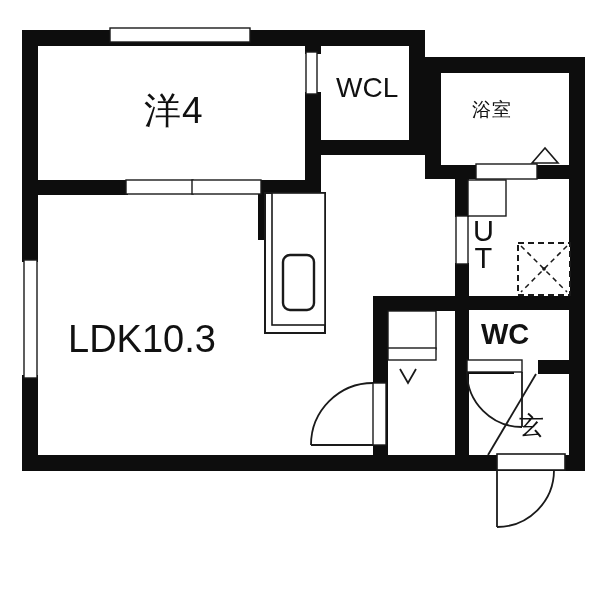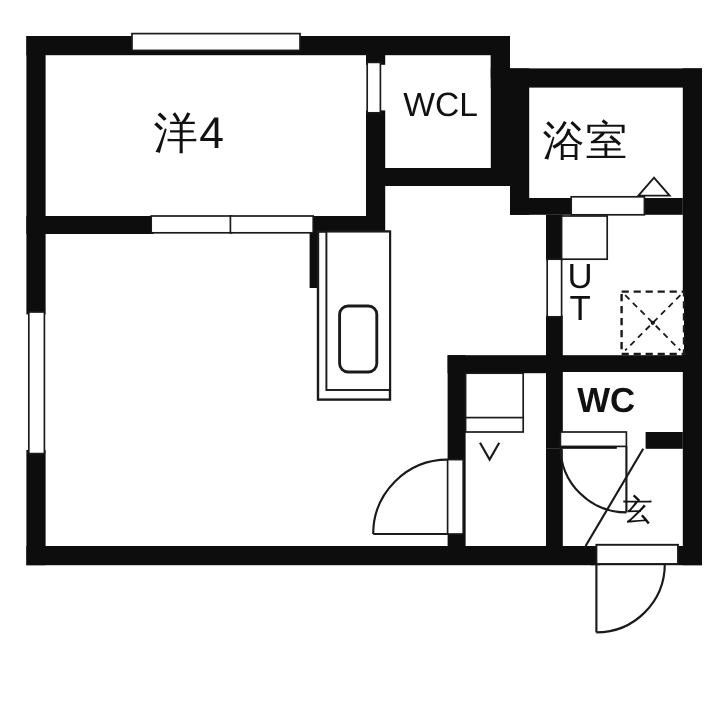--- a/index.html
+++ b/index.html
@@ -25,24 +25,24 @@
     top: 0;
   }
   .room-label {
     position: absolute;
     color: #111111;
     font-family: "Liberation Sans", sans-serif;
     white-space: nowrap;
     line-height: 1;
     user-select: none;
   }
-  .lbl-yo4   { left: 128px; top:  92px; font-size: 37px; letter-spacing: 1px; text-align: right; }
+  .lbl-yo4   { left: 144px; top:  92px; font-size: 37px; letter-spacing: 1px; text-align: right; }
   .lbl-ldk   { left:  68px; top: 320px; font-size: 38px; letter-spacing: 0px; }
   .lbl-wcl   { left: 336px; top:  74px; font-size: 28px; letter-spacing: 0px; }
-  .lbl-bath  { left: 452px; top: 100px; font-size: 35px; letter-spacing: 1px; }
+  .lbl-bath  { left: 472px; top: 100px; font-size: 19px; letter-spacing: 1px; }
   .lbl-ut    { left: 473px; top: 218px; font-size: 29px; line-height: 0.92; text-align: center; }
   .lbl-wc    { left: 481px; top: 320px; font-size: 29px; font-weight: bold; }
   .lbl-gen   { left: 519px; top: 413px; font-size: 25px; }
 </style>
 </head>
 <body>
 
 <div id="plan-root">
 
   <svg id="plan-svg" width="600" height="600" viewBox="0 0 600 600">
@@ -145,20 +145,21 @@
 
       <rect x="518" y="243" width="52" height="52" fill="#ffffff" stroke="#1a1a1a" stroke-width="2" stroke-dasharray="6 4"></rect>
       <line x1="521" y1="246" x2="567" y2="292" stroke="#1a1a1a" stroke-width="1.5" stroke-dasharray="5 4"></line>
       <line x1="567" y1="246" x2="521" y2="292" stroke="#1a1a1a" stroke-width="1.5" stroke-dasharray="5 4"></line>
       <circle cx="544" cy="269" r="1.8" fill="#1a1a1a"></circle>
 
     </g>
   </svg>
 
   <div class="room-label lbl-yo4">洋4</div>
+  <div class="room-label lbl-ldk">LDK10.3</div>
   <div class="room-label lbl-wcl">WCL</div>
   <div class="room-label lbl-bath">浴室</div>
   <div class="room-label lbl-ut">
     <span><div>U</div><div>T</div></span>
   </div>
   <div class="room-label lbl-wc">WC</div>
   <div class="room-label lbl-gen">玄</div>
 
 </div>
 

